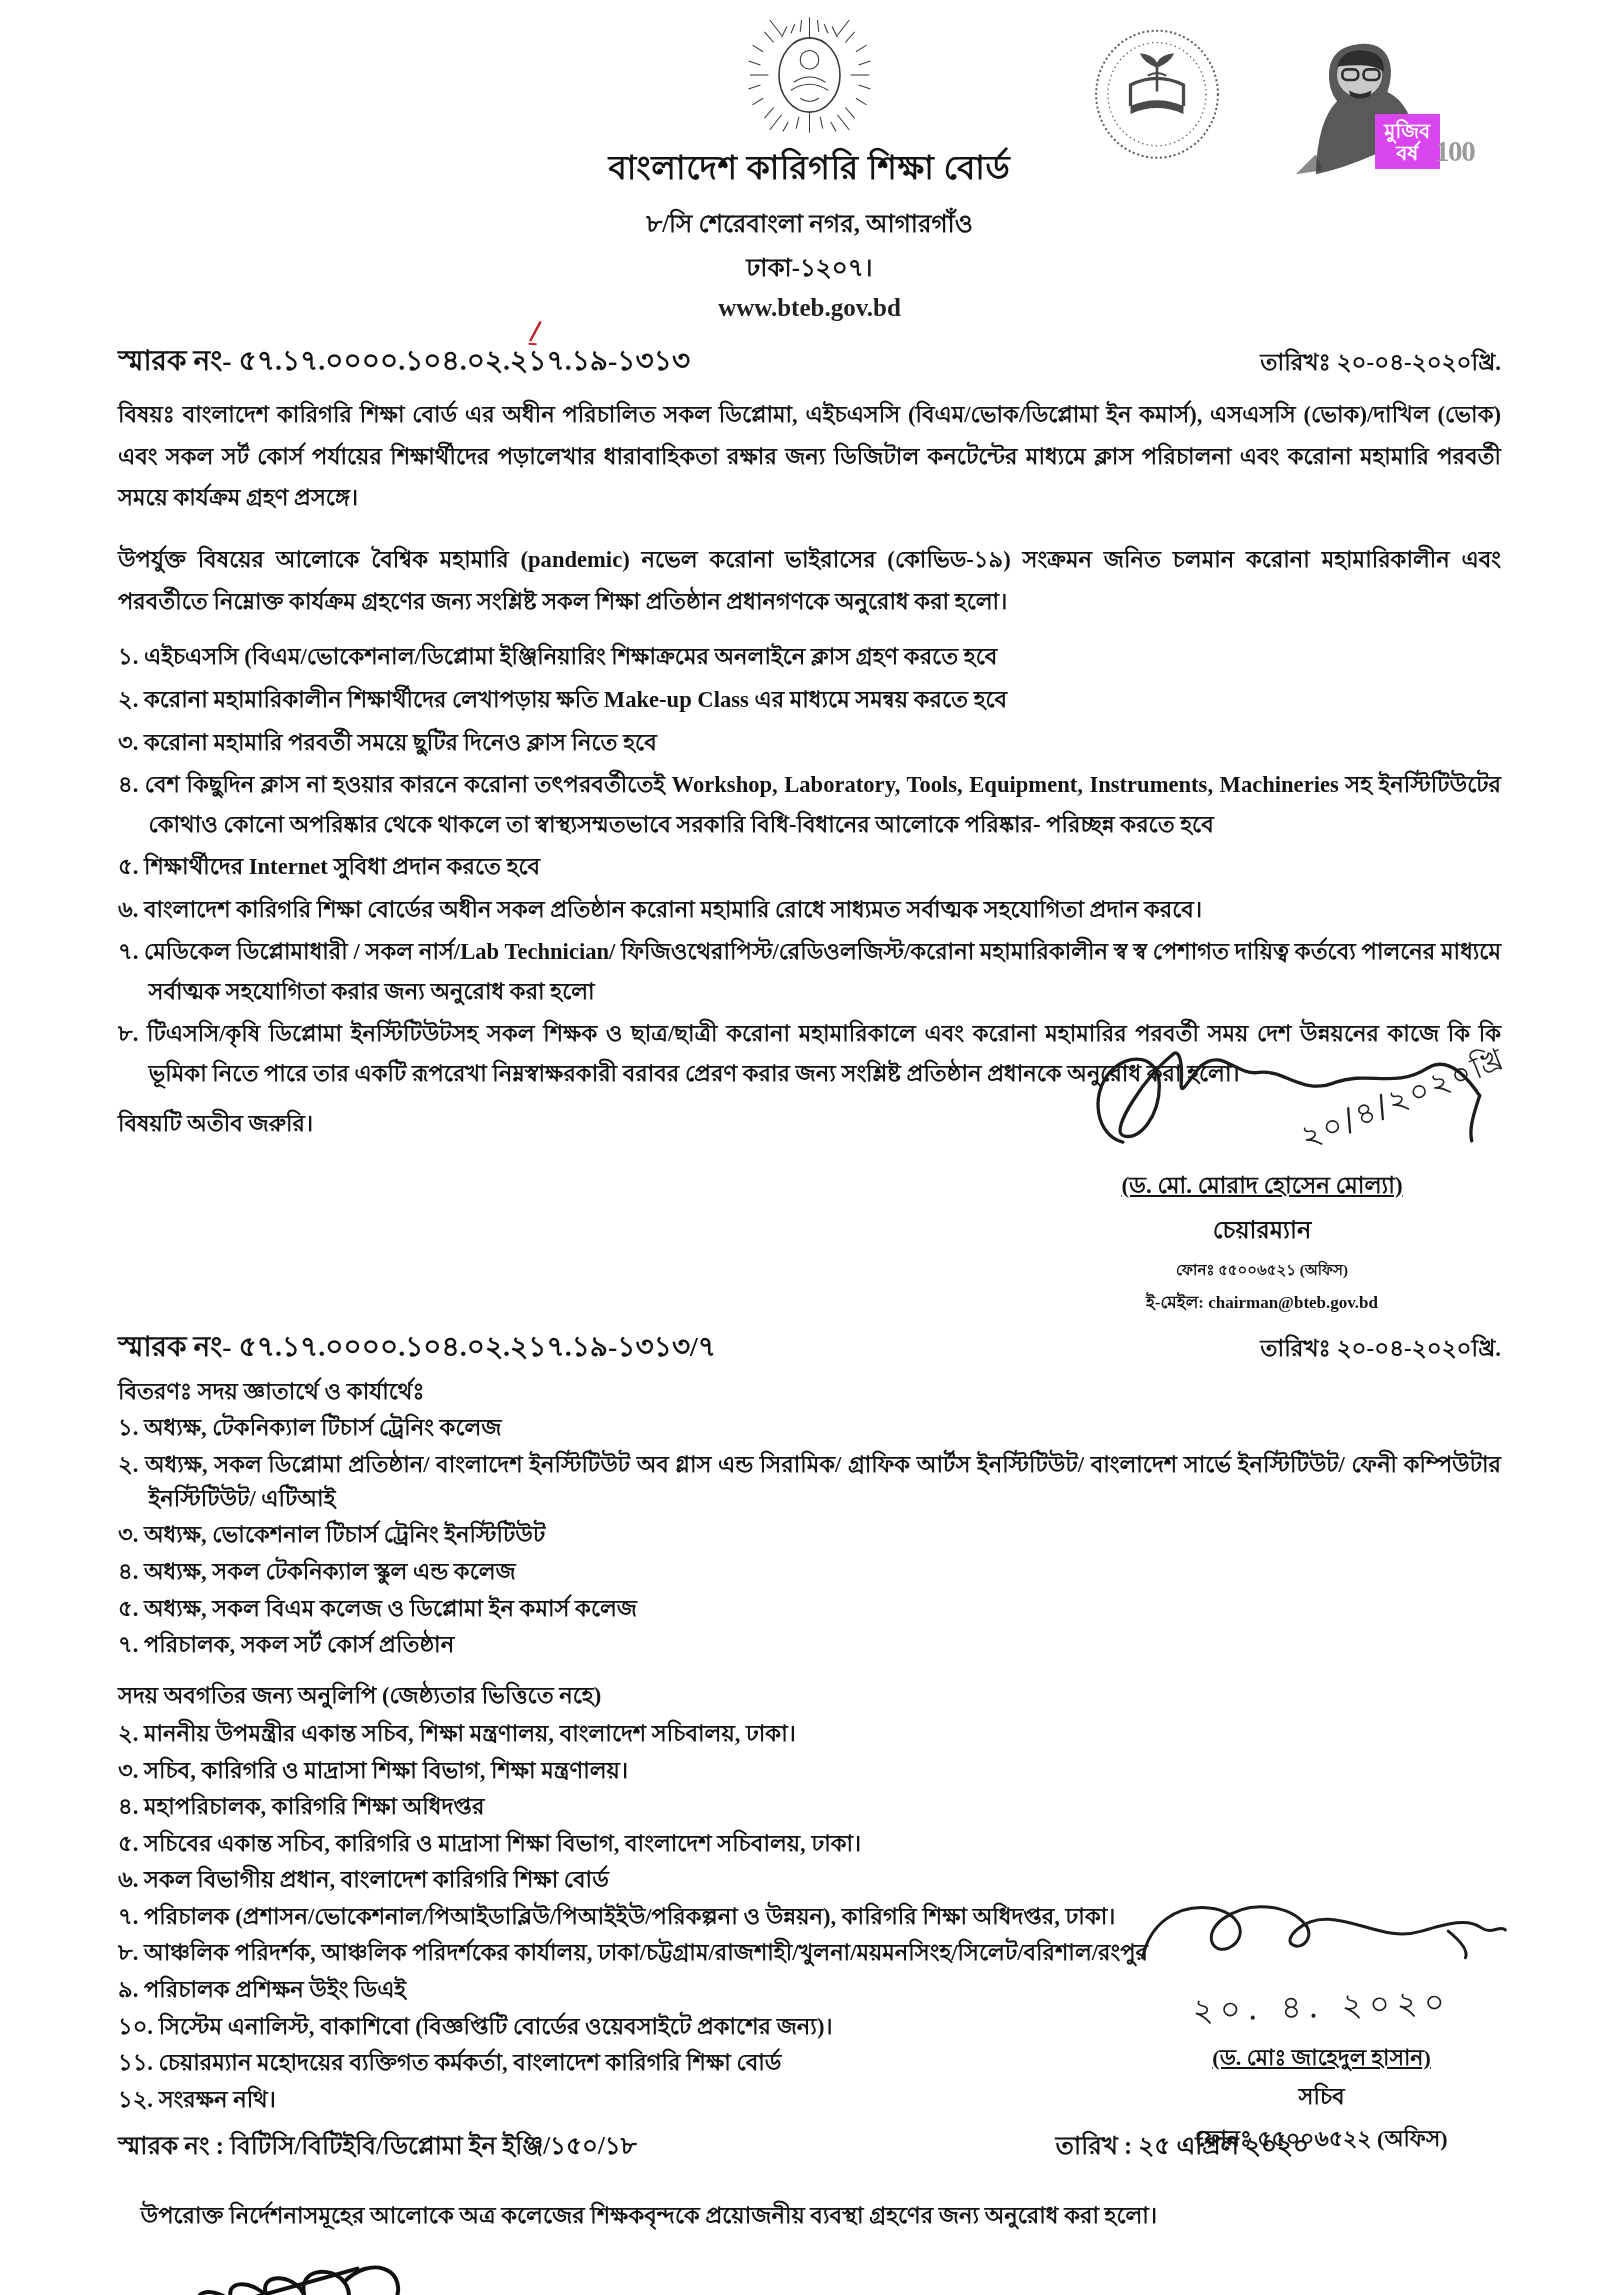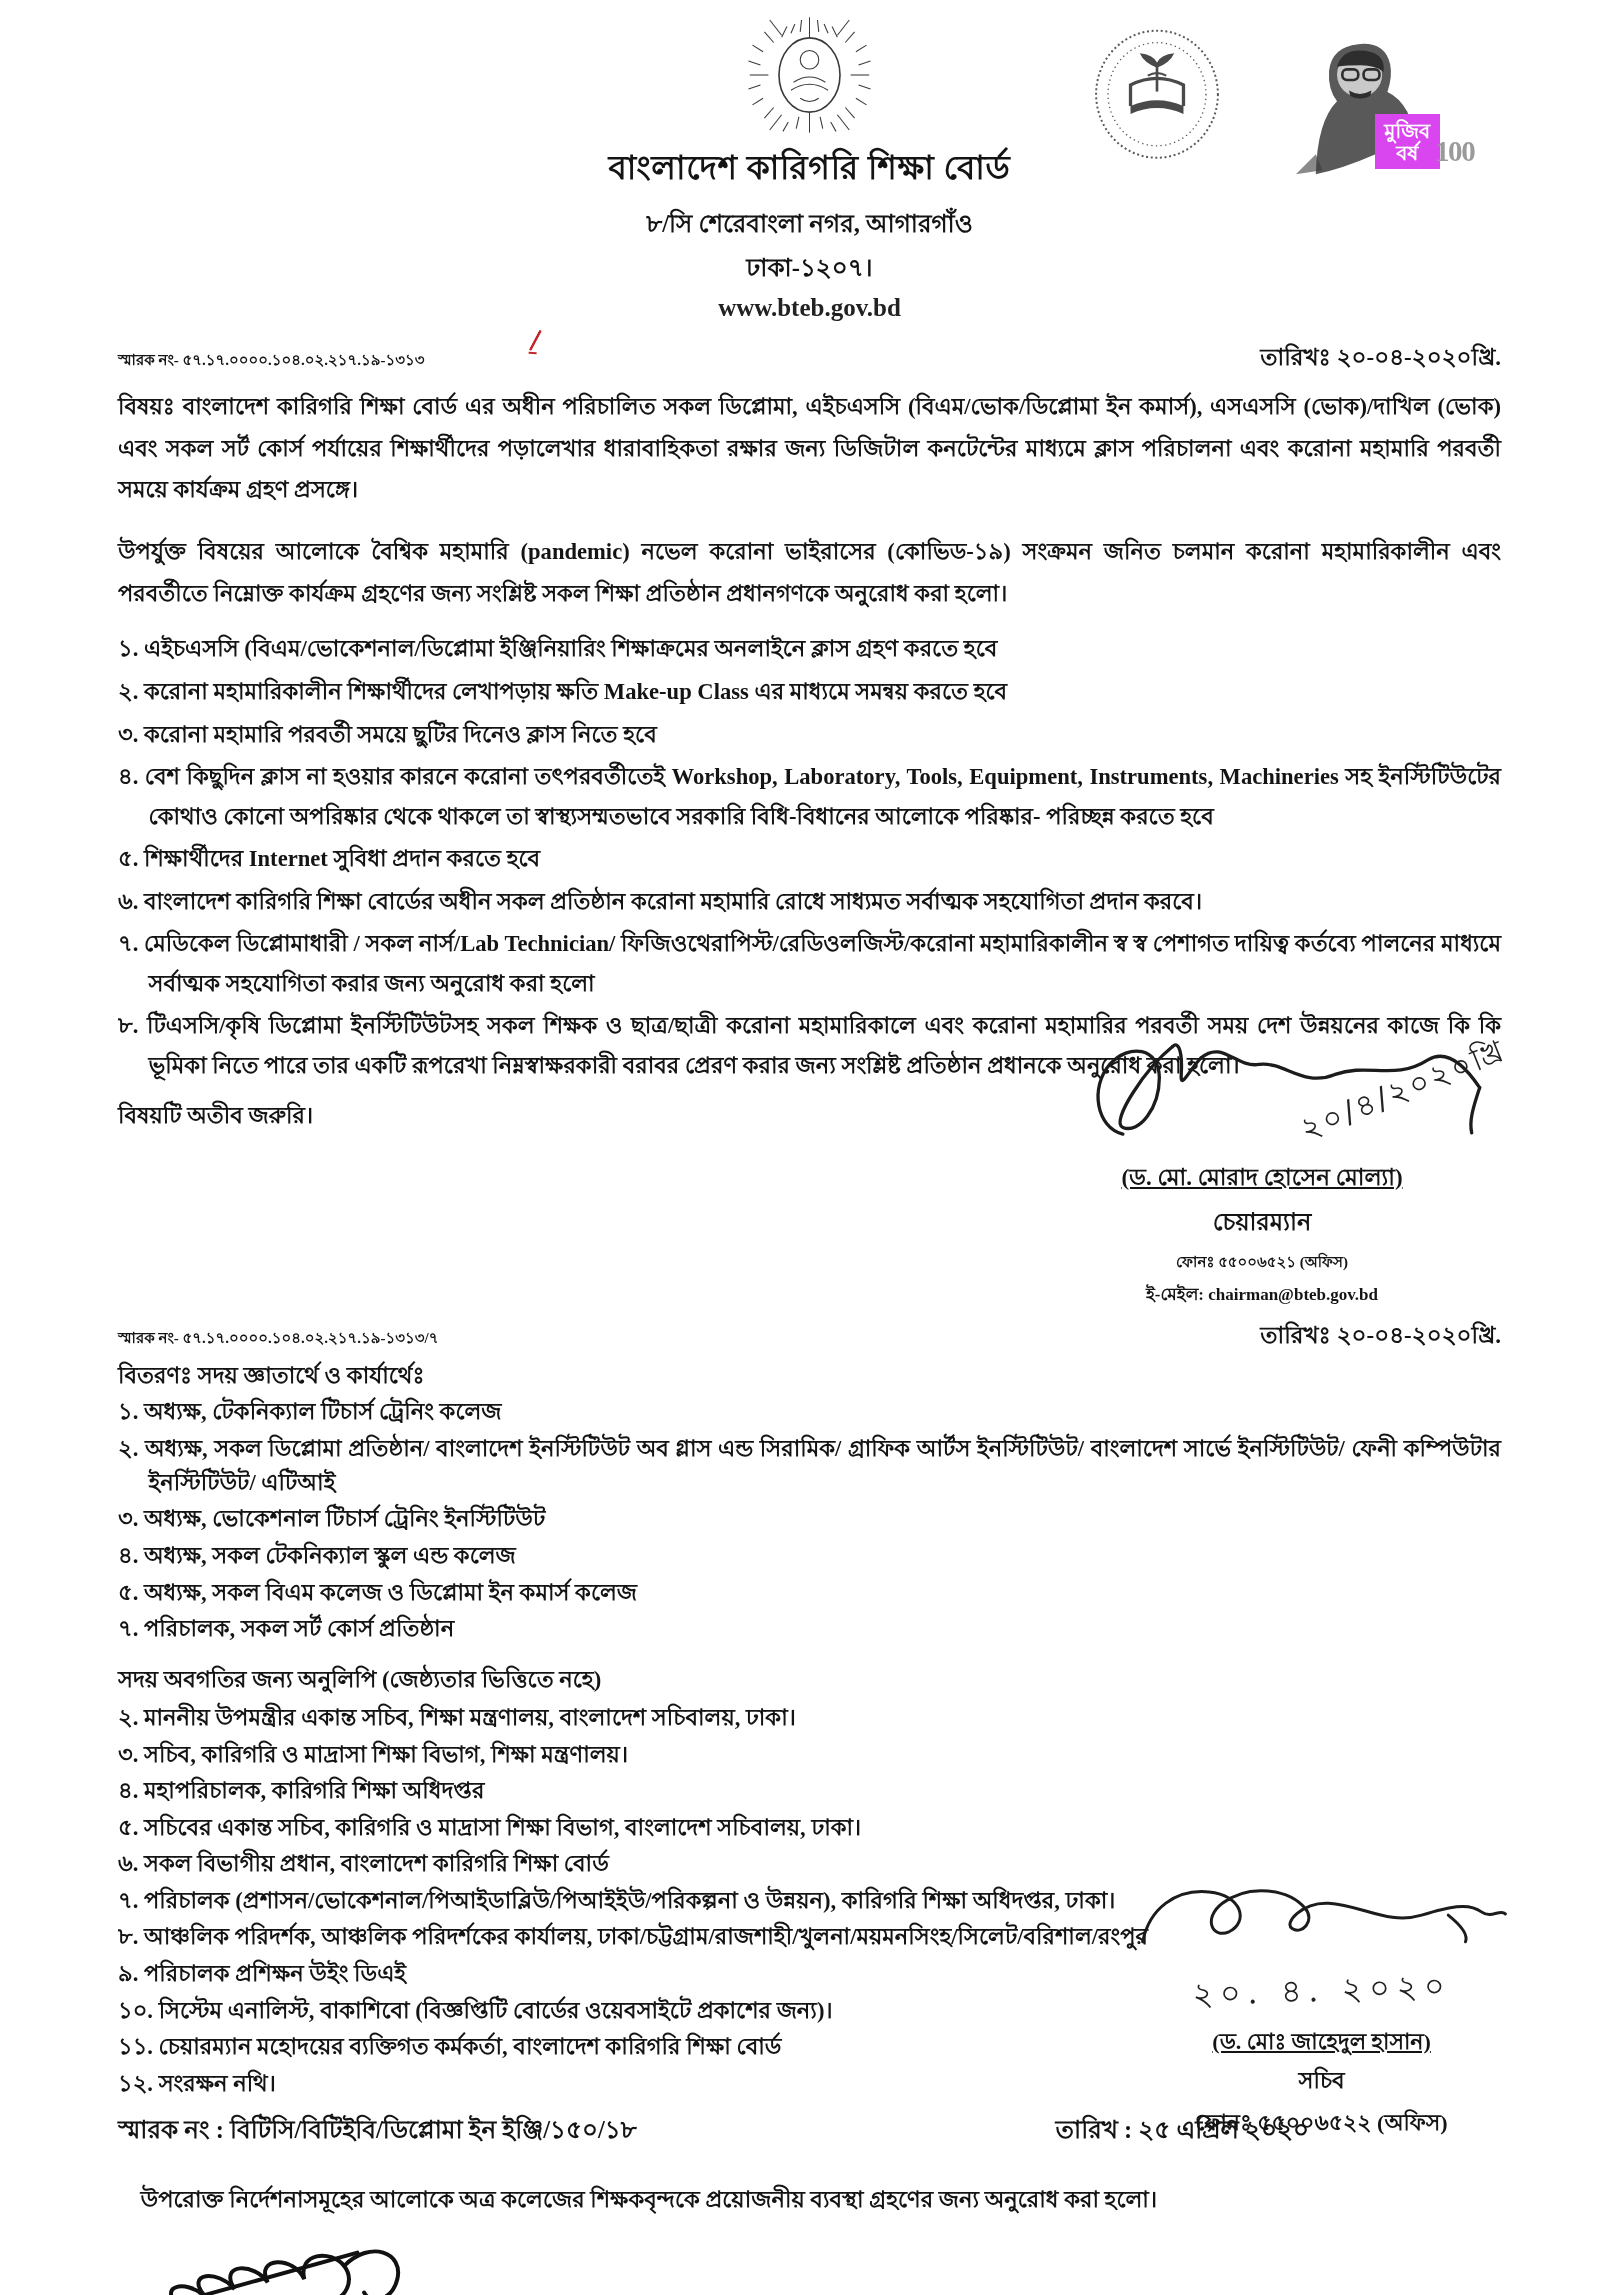--- a/index.html
+++ b/index.html
@@ -24,21 +24,21 @@
   .site { font-size:25px; font-weight:700; margin-top:5.3px; color:#222; }
   .right-logos { position:absolute; top:18.6px; right:26.5px; display:flex; gap:46px; align-items:flex-start; }
   .mujib-box { position:relative; width:199px; height:153px; }
   .mujib-tag {
     position:absolute; right:35px; bottom:12px; background:#d946ef; color:#fff;
     font-size:20px; line-height:1.1; padding:5.3px 9.3px; text-align:center; font-weight:700;
   }
   .mujib-100 { position:absolute; right:0px; bottom:13.3px; font-size:29px; color:#9a9a9a; font-weight:700; letter-spacing:-1.3px; }
   
   .memo-row { display:flex; justify-content:space-between; align-items:baseline; margin-top:17px; }
-  .memo-no { font-weight:700; font-size:15px; position:relative; }
+  .memo-no { font-weight:700; font-size:28px; position:relative; }
   .memo-date { font-weight:700; font-size:23px; }
   .red-tick {
     position:absolute; left:406px; top:-9.3px; width:22.6px; height:0;
     border-top:3.3px solid #c0262c; transform:rotate(-62deg); border-radius:2px;
   }
   .red-tick::after{
     content:""; position:absolute; left:-5.3px; top:1.3px; width:8px; height:0;
     border-top:2.7px solid #c0262c; transform:rotate(64deg);
   }
   

